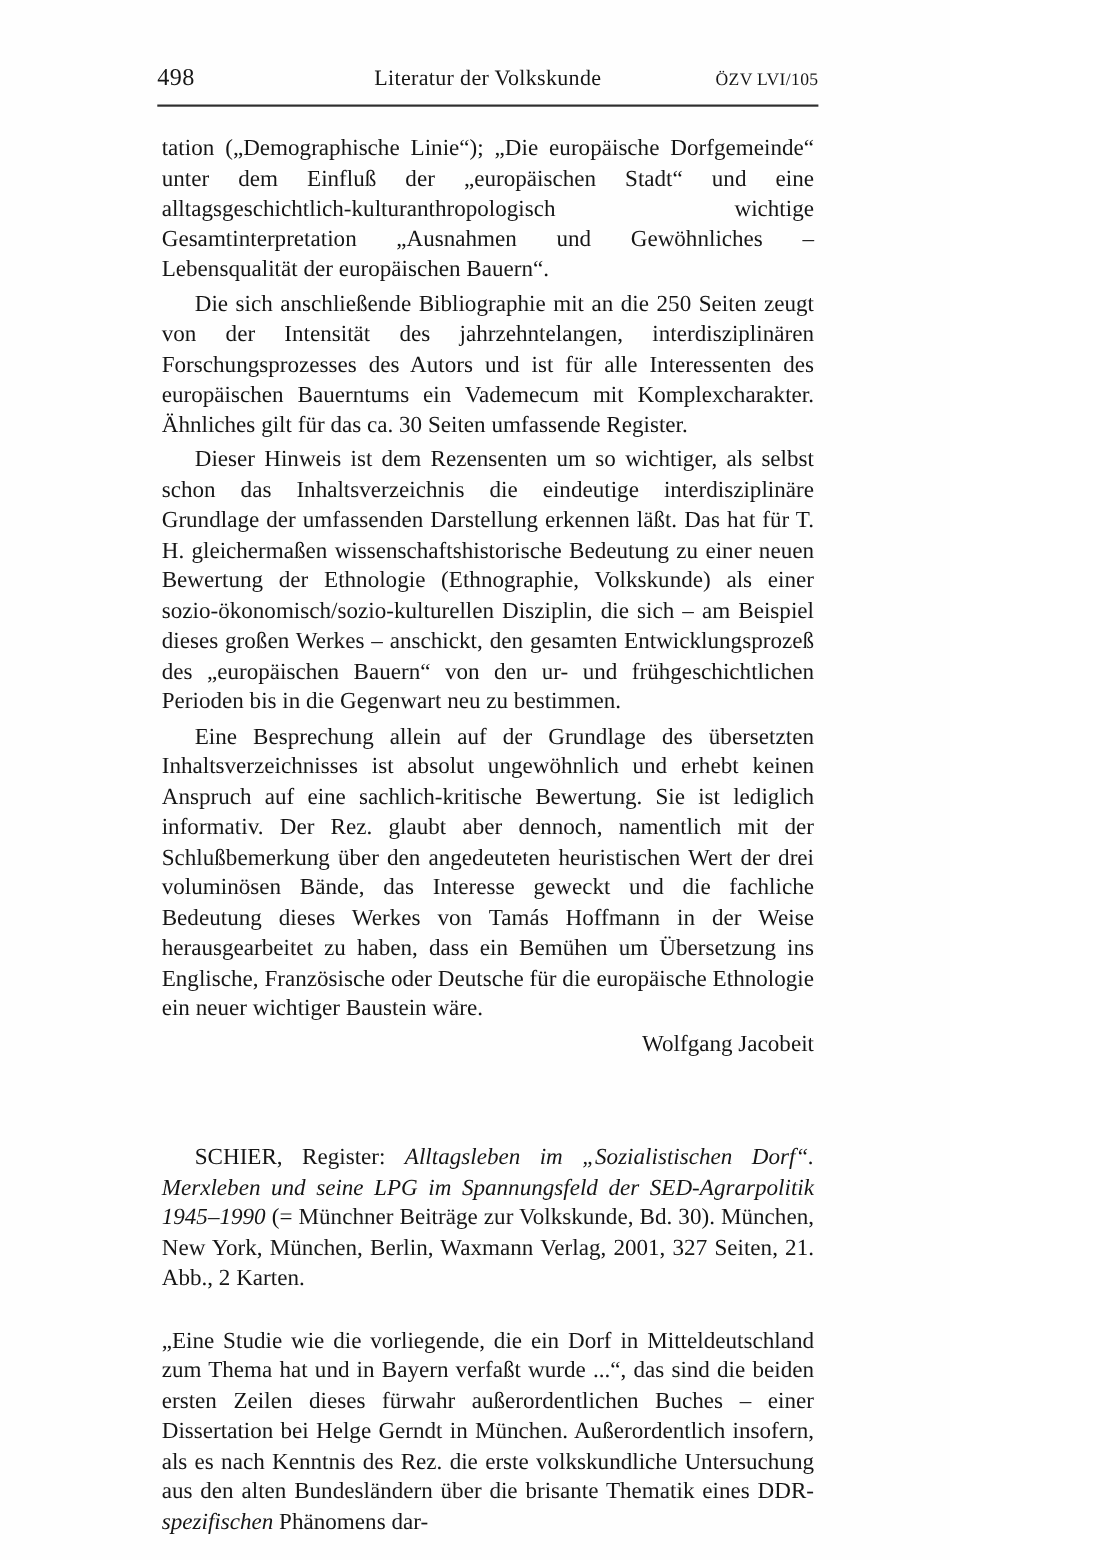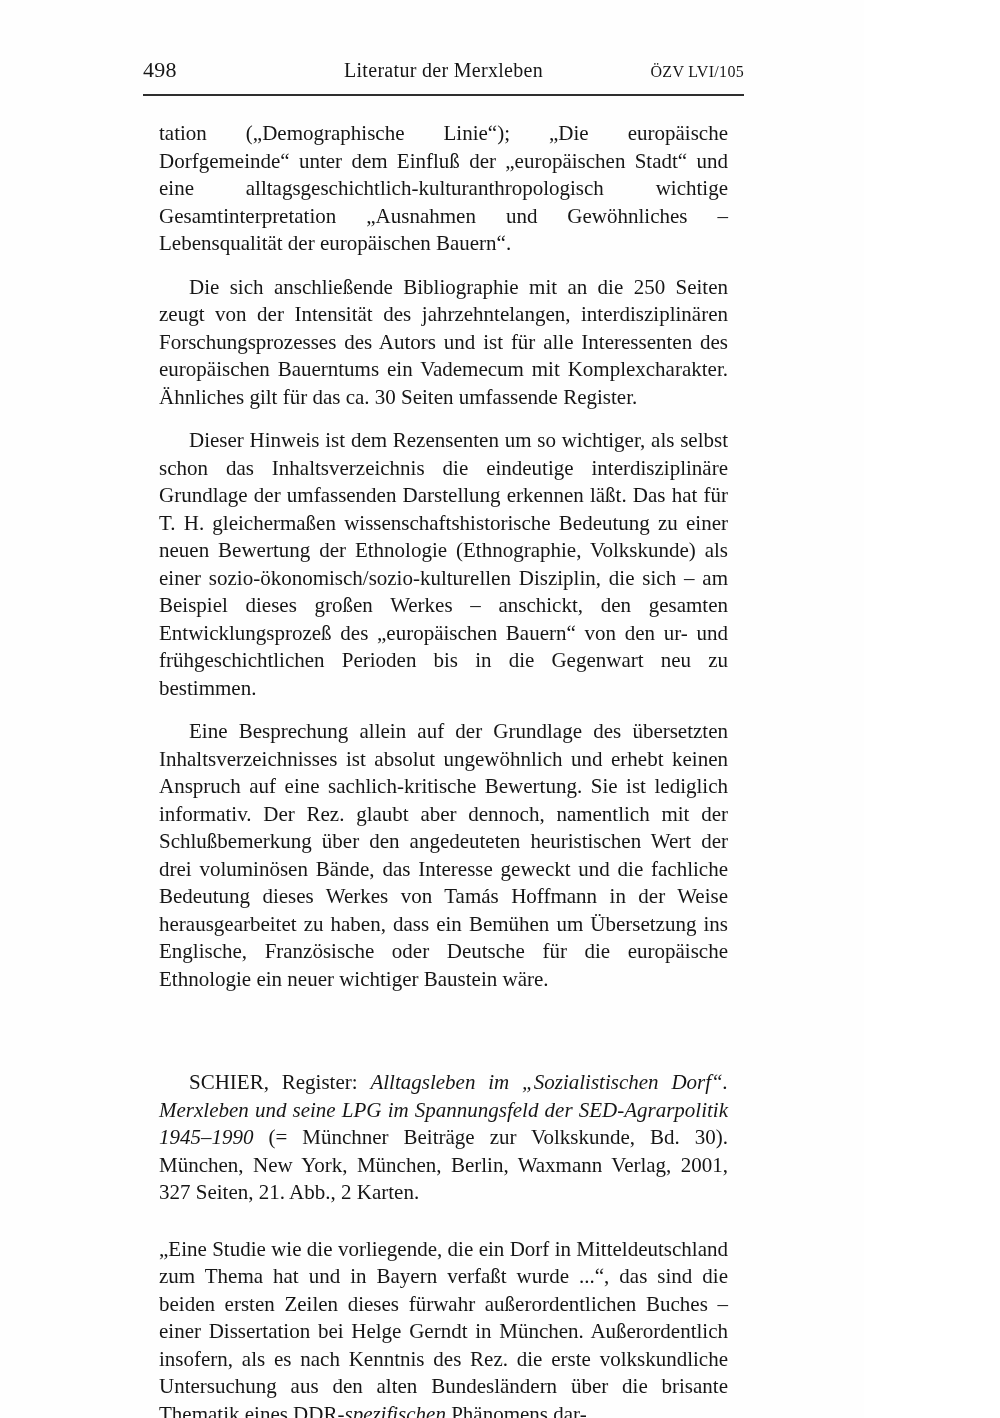--- a/index.html
+++ b/index.html
@@ -29,21 +29,21 @@
   .rh-left   { justify-self: start; font-size: 22px; }
   .rh-center { justify-self: center; font-size: 20px; }
   .rh-right  { justify-self: end;   font-size: 16px; }
   .head-rule {
     height: 2px;
     background: #2e2e2e;
     margin-top: 9px;
   }
   main { display: block; margin-top: 24px; }
   p {
-    margin: 16px;
+    margin: 4px;
     font-size: 21px;
     line-height: 27.5px;
     text-align: justify;
     hyphens: manual;
   }
   .ind { text-indent: 30px; }
   .signature {
     text-align: right;
     font-size: 21px;
     line-height: 27.5px;
@@ -69,33 +69,34 @@
   .scan-artifact::before { top: 0; }
   .scan-artifact::after  { top: 16px; }
 </style>
 </head>
 <body>
 
 <div class="page">
 
   <header class="running-head">
     <span class="rh-left">498</span>
-    <span class="rh-center">Literatur der Merxleben</span>
+    <span class="rh-center">Literatur der Volkskunde</span>
     <span class="rh-right">ÖZV LVI/105</span>
   </header>
 
   <div class="head-rule"></div>
 
   <main>
 
     <p>tation („Demographische Linie“); „Die europäische Dorfgemeinde“ unter dem Einfluß der „europäischen Stadt“ und eine alltagsgeschichtlich-kultur­anthropologisch wichtige Gesamtinterpretation „Ausnahmen und Gewöhn­liches – Lebensqualität der europäischen Bauern“.</p>
     <p class="ind">Die sich anschließende Bibliographie mit an die 250 Seiten zeugt von der Intensität des jahrzehntelangen, interdisziplinären Forschungsprozesses des Autors und ist für alle Interessenten des europäischen Bauerntums ein Vademecum mit Komplexcharakter. Ähnliches gilt für das ca. 30 Seiten umfassende Register.</p>
     <p class="ind">Dieser Hinweis ist dem Rezensenten um so wichtiger, als selbst schon das Inhaltsverzeichnis die eindeutige interdisziplinäre Grundlage der um­fassenden Darstellung erkennen läßt. Das hat für T. H. gleichermaßen wis­senschaftshistorische Bedeutung zu einer neuen Bewertung der Ethnologie (Ethnographie, Volkskunde) als einer sozio-ökonomisch/sozio-kulturellen Disziplin, die sich – am Beispiel dieses großen Werkes – anschickt, den gesamten Entwicklungsprozeß des „europäischen Bauern“ von den ur- und frühgeschichtlichen Perioden bis in die Gegenwart neu zu bestimmen.</p>
     <p class="ind">Eine Besprechung allein auf der Grundlage des übersetzten Inhaltsver­zeichnisses ist absolut ungewöhnlich und erhebt keinen Anspruch auf eine sachlich-kritische Bewertung. Sie ist lediglich informativ. Der Rez. glaubt aber dennoch, namentlich mit der Schlußbemerkung über den angedeuteten heuristischen Wert der drei voluminösen Bände, das Interesse geweckt und die fachliche Bedeutung dieses Werkes von Tamás Hoffmann in der Weise herausgearbeitet zu haben, dass ein Bemühen um Übersetzung ins Engli­sche, Französische oder Deutsche für die europäische Ethnologie ein neuer wichtiger Baustein wäre.</p>
 
+    <p class="signature">Wolfgang Jacobeit</p>
 
     <p class="citation ind"><span>SCHIER, Register: </span><span class="it">Alltagsleben im „Sozialistischen Dorf“. Merxleben und seine LPG im Spannungsfeld der SED-Agrarpolitik 1945–1990</span><span> (= Münchner Beiträge zur Volkskunde, Bd. 30). München, New York, Mün­chen, Berlin, Waxmann Verlag, 2001, 327 Seiten, 21. Abb., 2 Karten.</span></p>
 
     <p class="review-body"><span>„Eine Studie wie die vorliegende, die ein Dorf in Mitteldeutschland zum Thema hat und in Bayern verfaßt wurde ...“, das sind die beiden ersten Zeilen dieses fürwahr außerordentlichen Buches – einer Dissertation bei Helge Gerndt in München. Außerordentlich insofern, als es nach Kenntnis des Rez. die erste volkskundliche Untersuchung aus den alten Bundeslän­dern über die brisante Thematik eines DDR-</span><span class="it">spezifischen</span><span> Phänomens dar-</span></p>
 
   </main>
 
   <div class="scan-artifact"></div>
 
 </div>

